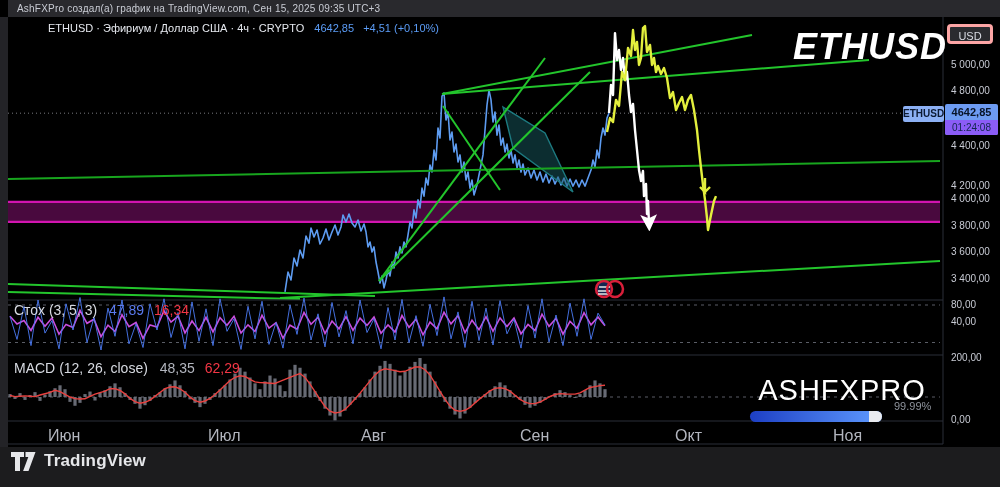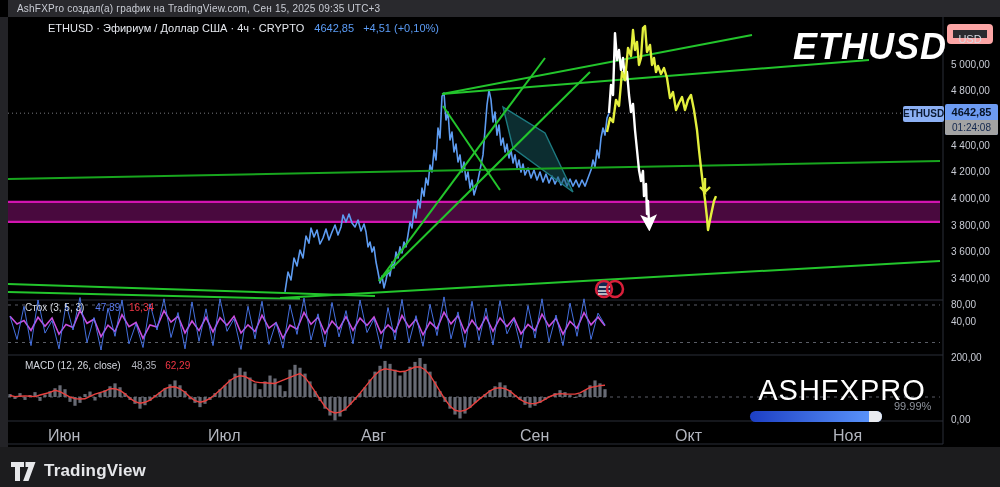--- a/index.html
+++ b/index.html
@@ -22,54 +22,54 @@
     padding-left:35px;
   }
   .legend .val { color:#5b9cf6; margin-left:7px; }
   .legend .chg { color:#5b9cf6; margin-left:6px; }
   .watermark {
     position:absolute; left:793px; top:26px; width:210px;
     font-size:36px; font-weight:bold; font-style:italic; color:#fff; letter-spacing:1px;
   }
   .usd-btn {
     position:absolute; left:947px; top:24px; width:46px; height:20px;
-    background:#2a2b2f; border:6px solid #fca5a5; border-radius:4px;
+    background:#2a2b2f; border:3px solid #fca5a5; border-radius:4px;
     color:#d8dbe3; font-size:11px; text-align:center; line-height:18px;
   }
   .tick { position:absolute; left:951px; color:#c8cbd4; font-size:10px; white-space:nowrap; }
   .month { position:absolute; top:427px; color:#b2b5be; font-size:16px; }
   .chip {
     position:absolute; left:903px; top:106px; width:41px; height:16px;
     background:#8cb0f4; color:#0c1a33; font-size:10px; font-weight:bold;
     text-align:center; line-height:16px; border-radius:2px;
   }
   .pricebox {
     position:absolute; left:945px; top:104px; width:53px; height:31px;
     background:#6d9bf2; border-radius:2px; overflow:hidden;
     color:#081427; font-size:11px; font-weight:bold; text-align:center;
   }
   .pricebox .p { line-height:16px; }
-  .pricebox .cd { line-height:15px; background:#a3a3a3; font-weight:normal; font-size:10px; color:#12264d; }
-  .indlabel { position:absolute; font-size:10px; color:#d6d9e0; white-space:nowrap;margin-left:11px; }
+  .pricebox .cd { line-height:15px; background:#8b5cf6; font-weight:normal; font-size:10px; color:#12264d; }
+  .indlabel { position:absolute; font-size:14px; color:#d6d9e0; white-space:nowrap; }
   .indlabel .v1 { color:#5b7bf0; margin-left:8px; }
   .indlabel .v2 { color:#f23645; margin-left:6px; }
   .indlabel .vg { color:#b2b5be; margin-left:8px; }
   .brand {
     position:absolute; left:742px; top:374px; width:200px; text-align:center;
   }
   .brand .nm { font-size:29px; font-weight:400; color:#fff; letter-spacing:1px; }
   .brand .barwrap { position:relative; margin:4px auto 0 8px; width:132px; height:11px;
     border-radius:6px; background:linear-gradient(90deg,#1d3fc4,#5f9bff); }
   .brand .bartip { position:absolute; right:0; top:0; width:13px; height:11px;
     border-radius:0 6px 6px 0; background:#e8eaee; }
   .brand .pct { position:absolute; left:152px; top:26px; font-size:11px; color:#8e939c; }
   .footer {
     position:absolute; left:0; top:447px; width:1000px; height:40px; background:#1c1c1e;
   }
-  .tvlogo { position:absolute; left:11px; top:14px; display:flex; align-items:center;text-align:right; }
+  .tvlogo { position:absolute; left:11px; top:4px; display:flex; align-items:center;text-align:right; }
   .tvlogo .txt { color:#e6e7ea; font-size:17px; font-weight:bold; margin-left:8px; letter-spacing:.2px; }
 </style>
 </head>
 <body>
 
 <div class="screen">
 
   <svg class="chart" id="cv" viewBox="0 0 1000 487">
       <defs>
         <marker id="aw" markerWidth="7" markerHeight="7" refX="3.5" refY="3.5" orient="auto">
@@ -273,21 +273,21 @@
     <div class="barwrap">
       <div class="bartip"></div>
     </div>
     <div class="pct">99.99%</div>
   </div>
 
   <div id="ticks">
       <div class="tick" style="top: 59px;">5 000,00</div>
       <div class="tick" style="top: 85px;">4 800,00</div>
       <div class="tick" style="top: 140px;">4 400,00</div>
-      <div class="tick" style="top: 166px;">4 200,00</div>
+      <div class="tick" style="top: 180px;">4 200,00</div>
       <div class="tick" style="top: 193px;">4 000,00</div>
       <div class="tick" style="top: 220px;">3 800,00</div>
       <div class="tick" style="top: 246px;">3 600,00</div>
       <div class="tick" style="top: 273px;">3 400,00</div>
       <div class="tick" style="top: 299px;">80,00</div>
       <div class="tick" style="top: 316px; text-align: center;">40,00</div>
       <div class="tick" style="top: 352px;">200,00</div>
       <div class="tick" style="top: 414px;">0,00</div>
     </div>
   <div id="months">

